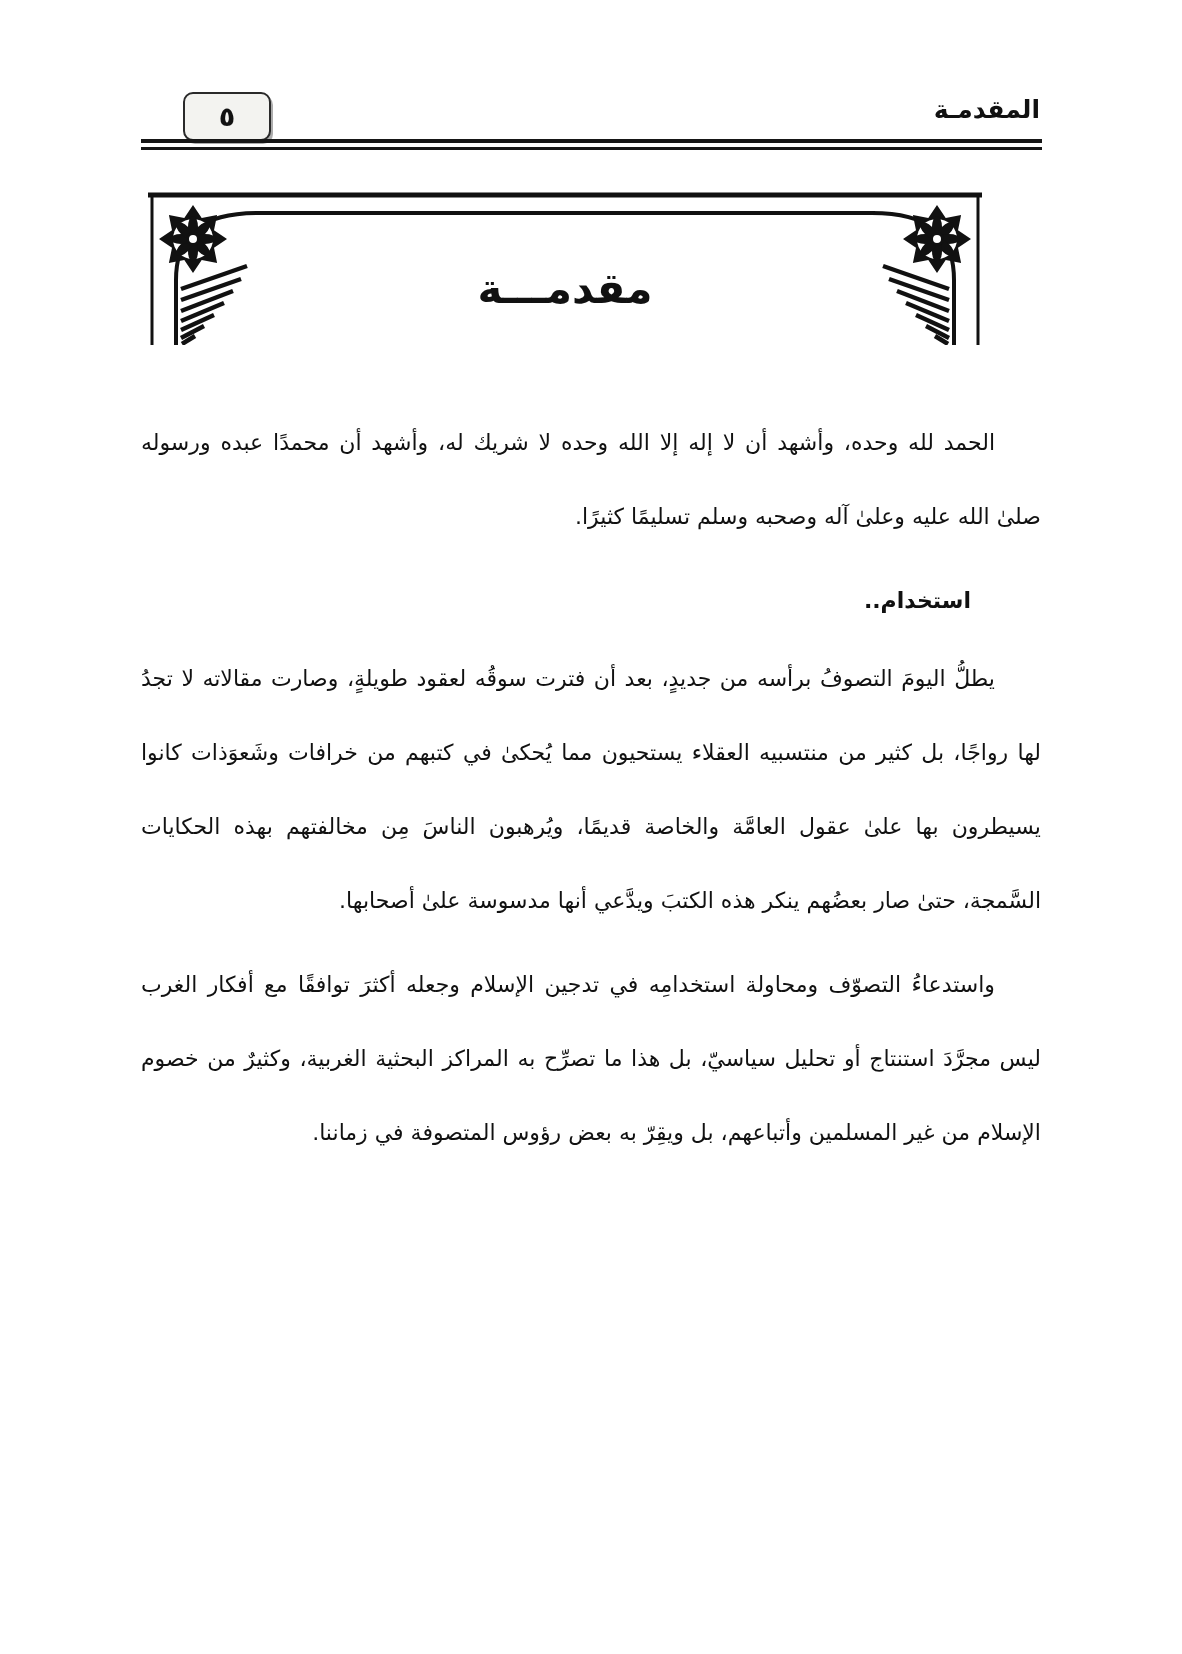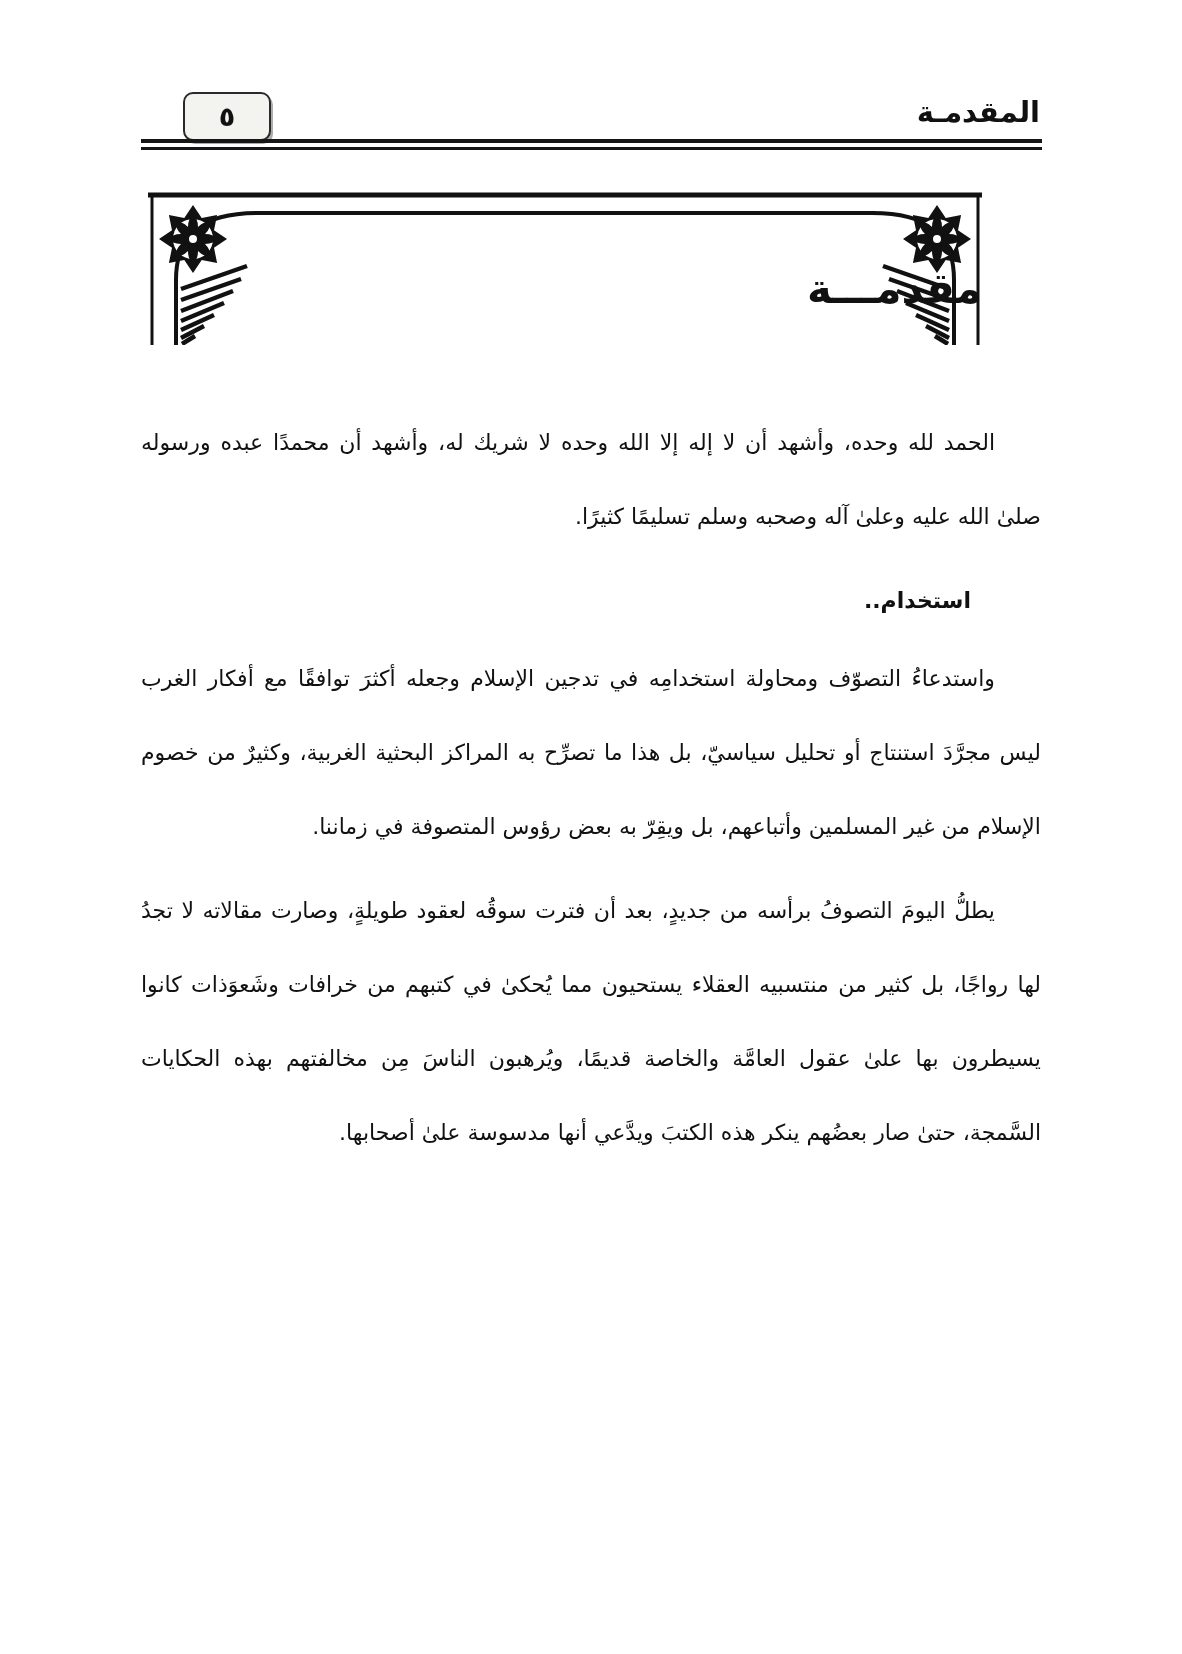--- a/index.html
+++ b/index.html
@@ -18,32 +18,32 @@
     width:84px; height:45px;
     border:2.5px solid #2a2a2a; border-radius:10px;
     background:linear-gradient(#fdfdfc,#ececе9);
     background-color:#f3f3f0;
     box-shadow:2px 3px 0 rgba(70,70,70,.45);
     display:flex; align-items:center; justify-content:center;
     font-size:27px; font-weight:bold;
   }
   .running-head {
     position:absolute; top:95px; right:142px;
-    font-size:29px; font-weight:bold; letter-spacing:1px;
+    font-size:25px; font-weight:bold; letter-spacing:1px;
     direction:rtl;
   }
   .rule-thick { position:absolute; top:139px; left:141px; width:901px; height:4px; background:#161616; }
   .rule-thin  { position:absolute; top:147px; left:141px; width:901px; height:2.5px; background:#161616; }
 
   
   .ornament { position:absolute; left:148px; top:192px; width:834px; height:153px; }
   .ornament svg { position:absolute; left:0; top:0; }
   .chapter-title {
     position:absolute; top:72px; left:0; width:100%;
-    font-size:42px; font-weight:bold;
+    text-align:center; font-size:42px; font-weight:bold;
     margin:0; direction:rtl;
   }
 
   
   main {
     position:absolute; top:406px; left:141px; width:900px;
     direction:rtl; text-align:justify;
     font-size:22px; line-height:74px;
   }
   main p { margin:0 0 10px 0; }
@@ -107,15 +107,15 @@
     <use href="#rosette" transform="translate(45,47)"></use>
     <use href="#rosette" transform="translate(789,47)"></use>
   </svg>
 
   <h1 class="chapter-title">مقدمـــة</h1>
 </div>
 
 <main>
   <p class="indent">الحمد لله وحده، وأشهد أن لا إله إلا الله وحده لا شريك له، وأشهد أن محمدًا عبده ورسوله صلىٰ الله عليه وعلىٰ آله وصحبه وسلم تسليمًا كثيرًا.</p>
   <p class="lead">استخدام..</p>
+  <p class="indent">يطلُّ اليومَ التصوفُ برأسه من جديدٍ، بعد أن فترت سوقُه لعقود طويلةٍ، وصارت مقالاته لا تجدُ لها رواجًا، بل كثير من منتسبيه العقلاء يستحيون مما يُحكىٰ في كتبهم من خرافات وشَعوَذات كانوا يسيطرون بها علىٰ عقول العامَّة والخاصة قديمًا، ويُرهبون الناسَ مِن مخالفتهم بهذه الحكايات السَّمجة، حتىٰ صار بعضُهم ينكر هذه الكتبَ ويدَّعي أنها مدسوسة علىٰ أصحابها.</p>
   <p class="indent">واستدعاءُ التصوّف ومحاولة استخدامِه في تدجين الإسلام وجعله أكثرَ توافقًا مع أفكار الغرب ليس مجرَّدَ استنتاج أو تحليل سياسيّ، بل هذا ما تصرِّح به المراكز البحثية الغربية، وكثيرٌ من خصوم الإسلام من غير المسلمين وأتباعهم، بل ويقِرّ به بعض رؤوس المتصوفة في زماننا.</p>
-  <p class="indent">يطلُّ اليومَ التصوفُ برأسه من جديدٍ، بعد أن فترت سوقُه لعقود طويلةٍ، وصارت مقالاته لا تجدُ لها رواجًا، بل كثير من منتسبيه العقلاء يستحيون مما يُحكىٰ في كتبهم من خرافات وشَعوَذات كانوا يسيطرون بها علىٰ عقول العامَّة والخاصة قديمًا، ويُرهبون الناسَ مِن مخالفتهم بهذه الحكايات السَّمجة، حتىٰ صار بعضُهم ينكر هذه الكتبَ ويدَّعي أنها مدسوسة علىٰ أصحابها.</p>
 </main>
 
 </body></html>

